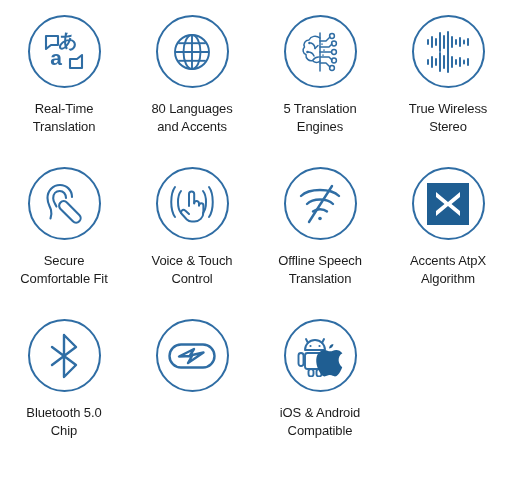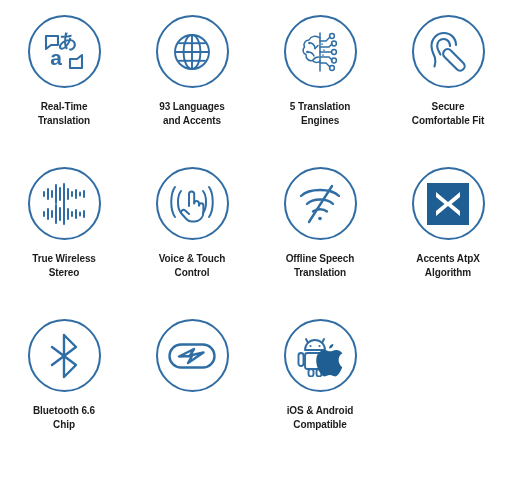--- a/index.html
+++ b/index.html
@@ -37,22 +37,22 @@
     display: flex;
     align-items: center;
     justify-content: center;
     margin-top: 9px;
   }
   .icon-circle svg {
     display: block;
   }
   .feature-label {
     margin-top: 12px;
-    font-size: 10px;
-    font-weight: bold;
+    font-size: 13px;
+    font-weight: normal;
     line-height: 1.38;
     color: #1c1c1c;
     text-align: center;
     letter-spacing: -0.1px;
     white-space: pre-line;
     width: 124px;
   }
   .jp-glyph {
     font-family: "DejaVu Sans", sans-serif;
     font-size: 19px;
@@ -97,21 +97,21 @@
             <circle cx="21" cy="21" r="17"></circle>
             <ellipse cx="21" cy="21" rx="8.5" ry="17"></ellipse>
             <line x1="21" y1="4" x2="21" y2="38"></line>
             <line x1="4" y1="21" x2="38" y2="21"></line>
             <path d="M7.2 12.2 H34.8"></path>
             <path d="M7.2 29.8 H34.8"></path>
           </g>
         </svg>
       </span>
     </div>
-    <div class="feature-label">93 Languages
+    <div class="feature-label">80 Languages
 and Accents</div>
   </div>
 
   <div class="feature-cell">
     <div class="icon-circle">
       <span>
         <svg width="44" height="44" viewBox="0 0 44 44">
           <g fill="none" stroke="#2f6da4" stroke-width="1.5" stroke-linecap="round" stroke-linejoin="round">
             <line x1="22" y1="3" x2="22" y2="41"></line>
             <path d="M22 8 c-4 -3 -9 -2 -11 2 c-4 0 -6 4 -4.5 7 c-2.5 2.5 -1.5 6.5 1.5 7.5 c-0.5 4 3 7 6.5 6 c2 2.5 5.5 2.5 7.5 0.5"></path>
@@ -133,36 +133,20 @@
             <circle cx="34" cy="38" r="2.4"></circle>
             <line x1="24" y1="14" x2="24" y2="14.2"></line>
             <line x1="26" y1="20" x2="26" y2="20.2"></line>
             <line x1="25" y1="25" x2="25" y2="25.2"></line>
           </g>
         </svg>
       </span>
     </div>
     <div class="feature-label">5 Translation
 Engines</div>
-  </div>
-
-  <div class="feature-cell">
-    <div class="icon-circle">
-      <span>
-        <svg width="44" height="44" viewBox="0 0 44 44">
-          <g fill="none" stroke="#2f6da4" stroke-width="2.1" stroke-linecap="round" stroke-linejoin="round">
-            <path d="M30 15 c0 -7 -5.5 -12 -12 -12 c-7 0 -12.5 5.5 -12.5 13 c0 6 2.5 8 3.5 12 c0.8 3 0.3 6 -0.5 8.5"></path>
-            <path d="M24 16 c0 -4 -2.6 -7 -6.3 -7 c-3.8 0 -6.5 3 -6.5 7.2 c0 4 2.5 5.8 3.2 8.4"></path>
-            <path d="M18.5 20.5 c1.8 -2 4.6 -2 6.4 0 l12.4 12.4 c1.8 1.8 1.8 4.6 0 6.4 c-1.8 1.8 -4.6 1.8 -6.4 0 L18.5 26.9 c-1.8 -1.8 -1.8 -4.6 0 -6.4 z"></path>
-          </g>
-        </svg>
-      </span>
-    </div>
-    <div class="feature-label">Secure
-Comfortable Fit</div>
   </div>
 
   <div class="feature-cell">
     <div class="icon-circle">
       <span>
         <svg width="46" height="42" viewBox="0 0 46 42">
           <g stroke="#2f6da4" stroke-width="2" stroke-linecap="round">
             <line x1="3" y1="9" x2="3" y2="13"></line>
             <line x1="7" y1="6" x2="7" y2="16"></line>
             <line x1="11" y1="8" x2="11" y2="14"></line>
@@ -189,20 +173,36 @@
         </svg>
       </span>
     </div>
     <div class="feature-label">True Wireless
 Stereo</div>
   </div>
 
   <div class="feature-cell">
     <div class="icon-circle">
       <span>
+        <svg width="44" height="44" viewBox="0 0 44 44">
+          <g fill="none" stroke="#2f6da4" stroke-width="2.1" stroke-linecap="round" stroke-linejoin="round">
+            <path d="M30 15 c0 -7 -5.5 -12 -12 -12 c-7 0 -12.5 5.5 -12.5 13 c0 6 2.5 8 3.5 12 c0.8 3 0.3 6 -0.5 8.5"></path>
+            <path d="M24 16 c0 -4 -2.6 -7 -6.3 -7 c-3.8 0 -6.5 3 -6.5 7.2 c0 4 2.5 5.8 3.2 8.4"></path>
+            <path d="M18.5 20.5 c1.8 -2 4.6 -2 6.4 0 l12.4 12.4 c1.8 1.8 1.8 4.6 0 6.4 c-1.8 1.8 -4.6 1.8 -6.4 0 L18.5 26.9 c-1.8 -1.8 -1.8 -4.6 0 -6.4 z"></path>
+          </g>
+        </svg>
+      </span>
+    </div>
+    <div class="feature-label">Secure
+Comfortable Fit</div>
+  </div>
+
+  <div class="feature-cell">
+    <div class="icon-circle">
+      <span>
         <svg width="46" height="44" viewBox="0 0 46 44">
           <g fill="none" stroke="#2f6da4" stroke-width="2" stroke-linecap="round">
             <path d="M12 9 C8 14 8 26 12 31"></path>
             <path d="M6 5 C1 12 1 28 6 35"></path>
             <path d="M34 9 C38 14 38 26 34 31"></path>
             <path d="M40 5 C45 12 45 28 40 35"></path>
           </g>
           <g fill="none" stroke="#2f6da4" stroke-width="2" stroke-linejoin="round" stroke-linecap="round">
             <path d="M20 24 v-12 a2.6 2.6 0 0 1 5.2 0 v9"></path>
             <path d="M25.2 21.5 a2.4 2.4 0 0 1 4.8 0 v2"></path>
@@ -249,21 +249,21 @@
   <div class="feature-cell">
     <div class="icon-circle">
       <span>
         <svg width="34" height="46" viewBox="0 0 34 46">
           <g fill="none" stroke="#2f6da4" stroke-width="2.4" stroke-linecap="round" stroke-linejoin="round">
             <path d="M17 2 L17 44 L29 32 L5 14 M5 32 L29 14 L17 2"></path>
           </g>
         </svg>
       </span>
     </div>
-    <div class="feature-label">Bluetooth 6.6
+    <div class="feature-label">Bluetooth 5.0
 Chip</div>
   </div>
 
   <div class="feature-cell">
     <div class="icon-circle">
       <span>
         <svg width="48" height="26" viewBox="0 0 48 26">
           <g fill="none" stroke="#2f6da4" stroke-width="2.4" stroke-linejoin="round">
             <rect x="1.5" y="1.5" width="45" height="23" rx="11.5"></rect>
             <path d="M11 13.5 L26 6 L22 12.5 L35.5 9.5 L20 20 L24 13 Z"></path>

